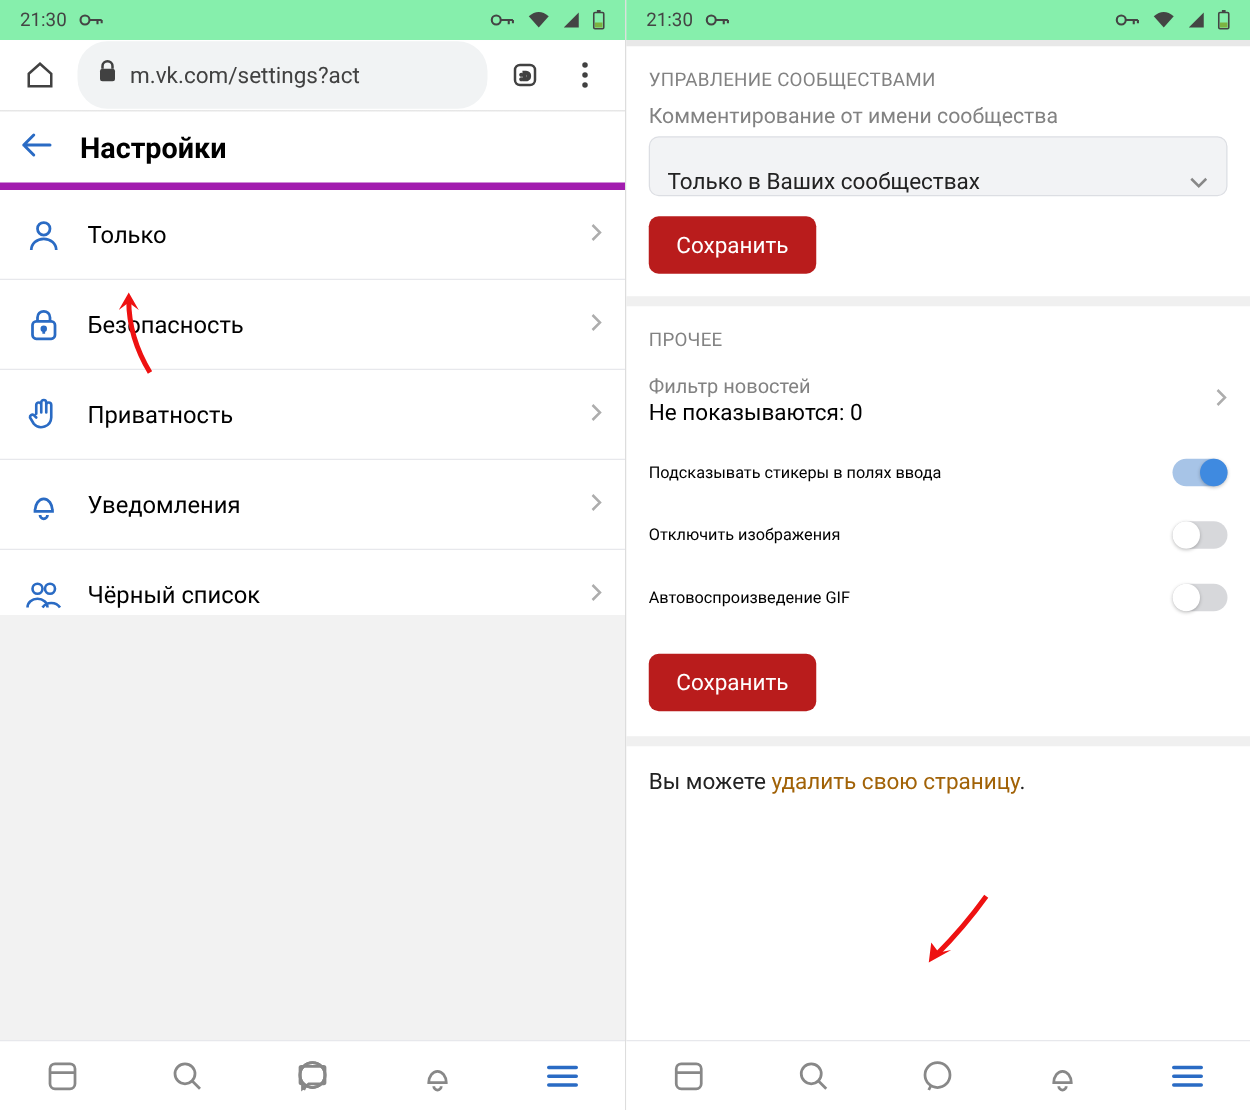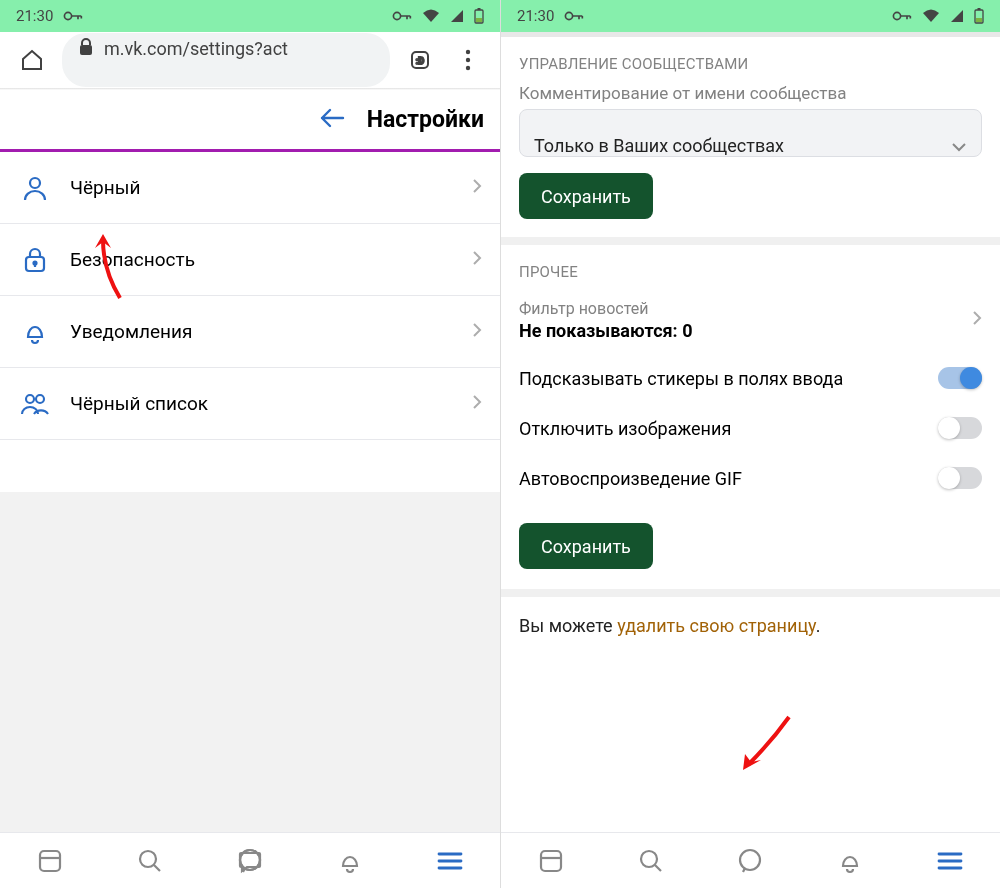--- a/index.html
+++ b/index.html
@@ -3,44 +3,44 @@
 <meta charset="utf-8">
 <style>
   * { box-sizing: border-box; margin: 0; padding: 0; font-family: -apple-system, BlinkMacSystemFont, 'Segoe UI', Roboto, Arial, sans-serif; }
   body { width: 1000px; height: 888px; background: #fff; display: flex; }
   .phone { width: 500px; height: 888px; display: flex; flex-direction: column; background: #fff; position: relative; }
   .phone + .phone { border-left: 1px solid #ddd; }
   .statusbar { height: 32px; background: #86efac; display: flex; align-items: center; justify-content: space-between; padding: 0 16px; font-size: 15px; color: #444; }
   .statusbar .left, .statusbar .right { display: flex; align-items: center; gap: 10px; }
   .statusbar svg { display: block; }
   .urlbar { height: 56px; display: flex; align-items: center; padding: 0 14px; gap: 12px; }
-  .urlbar .url-container { flex: 1; height: 54px; background: #f1f3f4; border-radius: 24px; display: flex; align-items: flex-start; padding: 5px 16px; gap: 10px; color: #414141; font-size: 18px; }
+  .urlbar .url-container { flex: 1; height: 54px; background: #f1f3f4; border-radius: 24px; display: flex; align-items: flex-end; padding: 16px 16px; gap: 10px; color: #414141; font-size: 18px; }
   .urlbar .url-container .url-text { flex: none; }
   .urlbar .icon-btn { width: 36px; height: 36px; display: flex; align-items: center; justify-content: center; }
   .divider-shadow { height: 2px; background: linear-gradient(#e0e0e0, rgba(0,0,0,0)); }
-  .page-header { height: 62px; display: flex; align-items: center; padding: 13px 16px; gap: 22px; border-bottom: 3px solid #a21caf; justify-content: flex-end; }
+  .page-header { height: 62px; display: flex; align-items: center; padding: 13px 16px; gap: 22px; border-bottom: 6px solid #a21caf; }
   .page-header .title { font-size: 23px; font-weight: 700; color: #000; }
   .settings-list { flex: 1; overflow: hidden; }
   .settings-item { height: 72px; display: flex; align-items: center; padding: 0 18px 0 20px; gap: 20px; border-bottom: 1px solid #e7e8ec; }
   .settings-item .label { flex: 1; font-size: 19px; color: #000; }
   .settings-item .icon-wrap { width: 30px; display: flex; align-items: center; justify-content: center; color: #2a6bc4; }
   .bottomnav { height: 56px; display: flex; align-items: center; justify-content: space-around; border-top: 1px solid #e7e8ec; background: #fff; }
   .bottomnav .nav-btn { width: 44px; height: 44px; display: flex; align-items: center; justify-content: center; color: #888; }
   .gap-gray { height: 8px; background: #f0f0f0; }
   .gap-gray-thin { height: 5px; background: #e8e8e8; }
   .section-header { font-size: 15px; font-weight: 400; color: #828282; letter-spacing: .2px; padding: 18px 18px 10px 18px; }
   .field-label { font-size: 17px; color: #828282; margin-bottom: 6px; }
   .dropdown { height: 48px; background: #f2f3f5; border: 1px solid #dcdee3; border-radius: 8px; display: flex; align-items: flex-end; padding: 0 14px; justify-content: space-between; color: #222; font-size: 18px; }
-  .btn-primary { display: inline-flex; align-items: center; justify-content: flex-end; height: 46px; padding: 0 22px; background: #14532d; color: #fff; font-size: 18px; border-radius: 8px; margin-top: 16px; }
+  .btn-primary { display: inline-flex; align-items: center; justify-content: flex-end; height: 46px; padding: 0 22px; background: #b91c1c; color: #fff; font-size: 18px; border-radius: 8px; margin-top: 16px; }
   .row { display: flex; align-items: center; justify-content: space-between; padding: 14px 18px; }
-  .row .text { font-size: 18px; color: #000; }
+  .row .text { font-size: 13px; color: #000; }
   .filter-row { padding: 8px 18px 12px 18px; display: flex; align-items: center; justify-content: space-between; }
   .filter-row .filter-col { display:flex; flex-direction:column; gap:2px; }
   .filter-row .small { font-size: 16px; color: #828282; }
-  .filter-row .value { font-size: 18px; color: #000; font-weight: bold; }
+  .filter-row .value { font-size: 18px; color: #000; }
   .toggle { width: 44px; height: 22px; border-radius: 12px; background: #d7d8db; position: relative; flex: none; }
   .toggle::after { content: ""; position: absolute; width: 22px; height: 22px; border-radius: 50%; background: #fff; box-shadow: 0 1px 3px rgba(0,0,0,.25); top: 0; left: 0; transition: .15s; }
   .toggle.on { background: #a7c4e7; }
   .toggle.on::after { left: 22px; background: #3f8ae0; }
   .footer-text { padding: 18px 18px 10px 18px; font-size: 18px; color: #222; }
   .footer-text a { color: #a16207; text-decoration: none; }
 
   .arrow-annot { position: absolute; pointer-events: none; }
   .arrow-annot svg { display: block; }
   .chevron { color: #adadad; }
@@ -128,35 +128,46 @@
   </div>
 
   <div class="settings-list">
     <div class="settings-item">
       <span class="icon-wrap">
         <svg width="26" height="26" viewBox="0 0 26 26" fill="none" stroke="#2a6bc4" stroke-width="2.2">
             <circle cx="13" cy="8" r="5"></circle>
             <path d="M3 25 a10 9 0 0 1 20 0"></path>
           </svg>
       </span>
-      <span class="label">Чёрный</span>
+      <span class="label">Только</span>
       <span class="chevron"><svg width="10" height="16" viewBox="0 0 10 16" fill="none" stroke="currentColor" stroke-width="2">
             <path d="M2 2 L8 8 L2 14"></path>
           </svg></span>
     </div>
     <div class="settings-item">
       <span class="icon-wrap">
         <svg width="24" height="28" viewBox="0 0 24 28" fill="none" stroke="#2a6bc4" stroke-width="2.2">
             <rect x="3" y="11" width="18" height="14" rx="3"></rect>
             <path d="M7 11 V8 a5 5 0 0 1 10 0 V11"></path>
             <circle cx="12" cy="17" r="1.5" fill="#2a6bc4"></circle>
             <path d="M12 18 V21"></path>
           </svg>
       </span>
       <span class="label">Безопасность</span>
+      <span class="chevron"><svg width="10" height="16" viewBox="0 0 10 16" fill="none" stroke="currentColor" stroke-width="2">
+            <path d="M2 2 L8 8 L2 14"></path>
+          </svg></span>
+    </div>
+    <div class="settings-item">
+      <span class="icon-wrap">
+        <svg width="26" height="28" viewBox="0 0 26 28" fill="none" stroke="#2a6bc4" stroke-width="2.1" stroke-linecap="round" stroke-linejoin="round">
+            <path d="M7 13 V6 a2 2 0 0 1 4 0 V12 M11 12 V4 a2 2 0 0 1 4 0 V12 M15 12 V6 a2 2 0 0 1 4 0 V16 a8 8 0 0 1 -14 5 L2 16 a2 2 0 0 1 3 -2 L7 16"></path>
+          </svg>
+      </span>
+      <span class="label">Приватность</span>
       <span class="chevron"><svg width="10" height="16" viewBox="0 0 10 16" fill="none" stroke="currentColor" stroke-width="2">
             <path d="M2 2 L8 8 L2 14"></path>
           </svg></span>
     </div>
     <div class="settings-item">
       <span class="icon-wrap">
         <svg width="24" height="28" viewBox="0 0 24 28" fill="none" stroke="#2a6bc4" stroke-width="2.2">
             <path d="M5 19 a7 10 0 1 1 14 0 H5 Z M9 22 a3 3 0 0 0 6 0"></path>
           </svg>
       </span>

